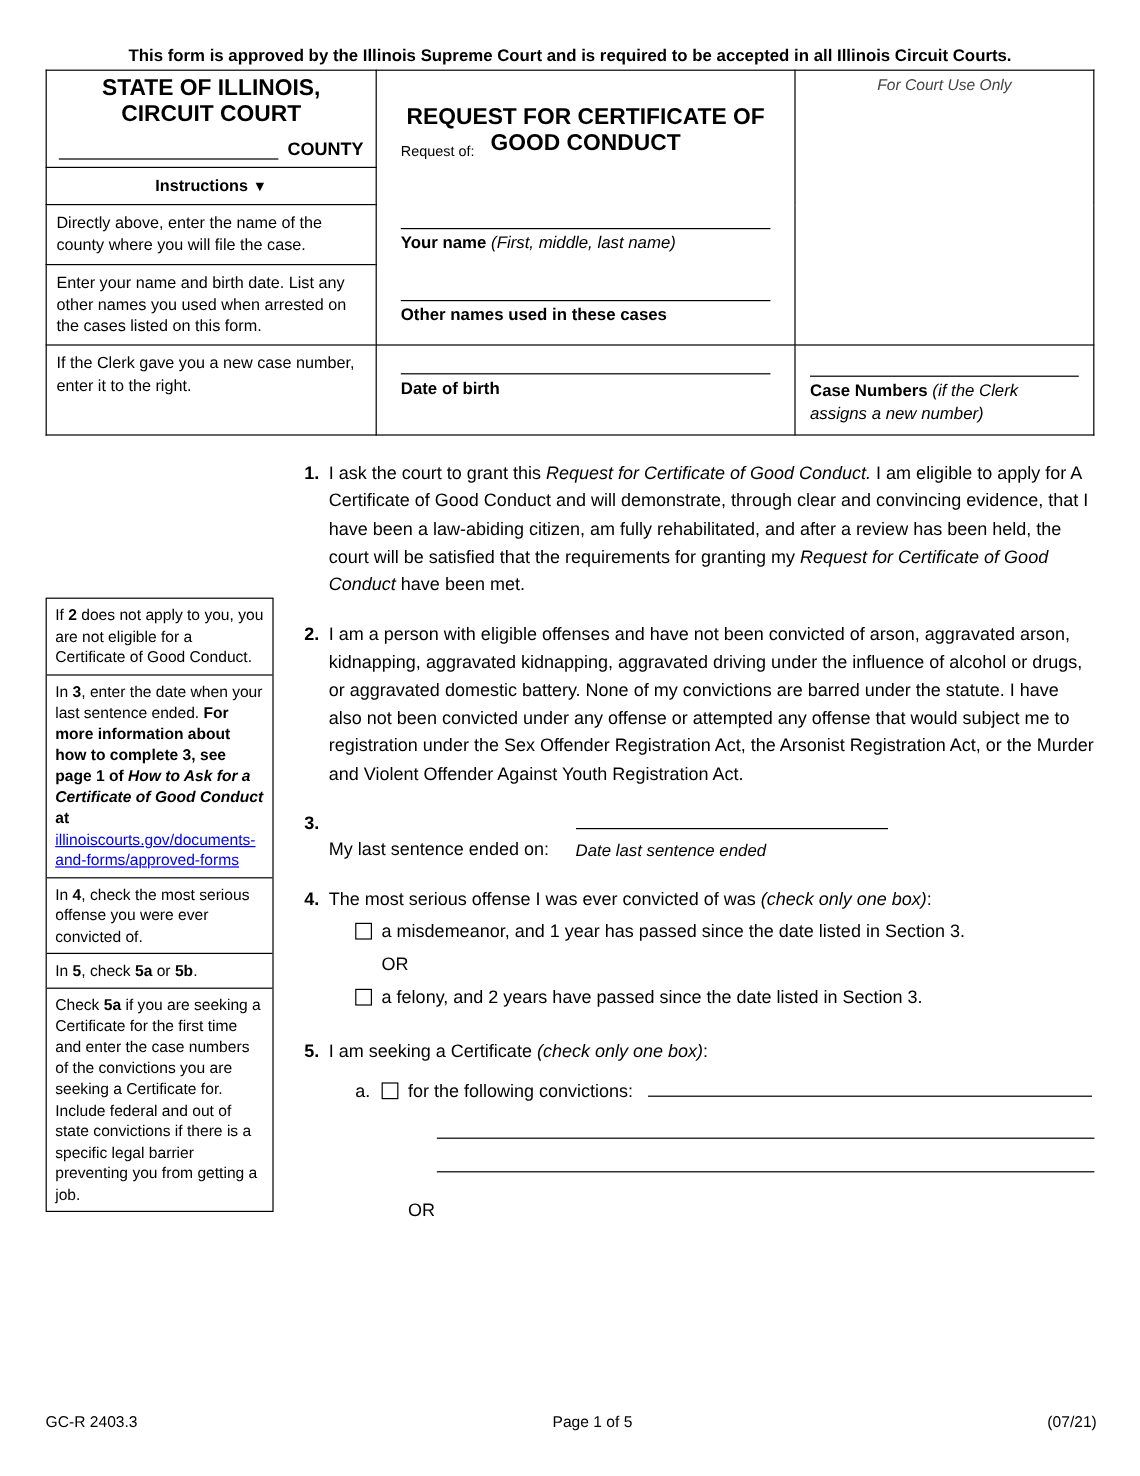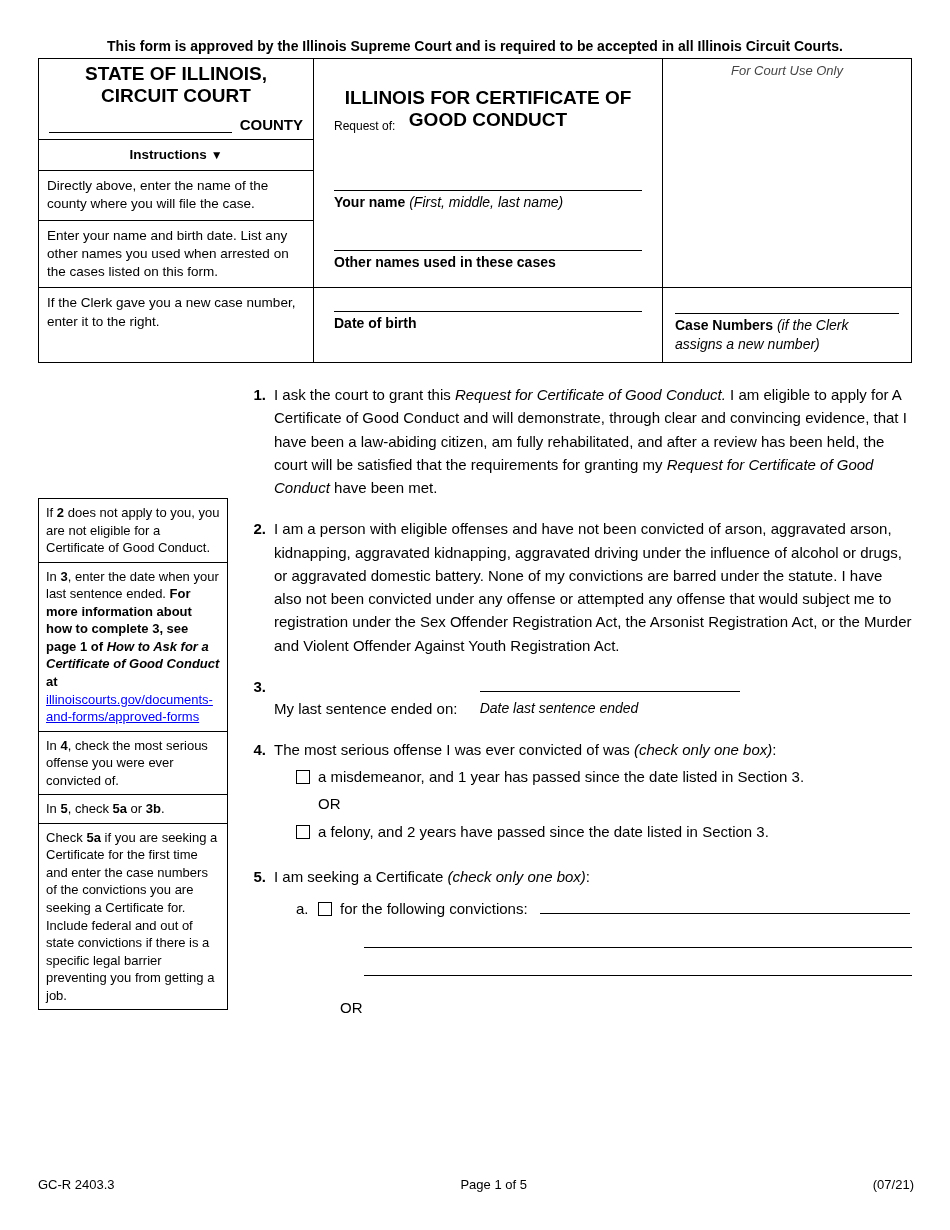--- a/index.html
+++ b/index.html
@@ -230,21 +230,21 @@
       <div class="state-block">
         <div>STATE OF ILLINOIS,</div>
         <div>CIRCUIT COURT</div>
       </div>
       <div class="county-row">
         <span class="county-line"></span>
         <span class="county-label">COUNTY</span>
       </div>
     </td>
     <td class="header-center" rowspan="4">
-      <div>ILLINOIS FOR CERTIFICATE OF</div>
+      <div>REQUEST FOR CERTIFICATE OF</div>
       <div>GOOD CONDUCT</div>
     </td>
     <td class="header-right" rowspan="4">For Court Use Only</td>
   </tr>
   <tr class="mid-row">
     <td class="instructions-hdr">
       <span>Instructions</span><span class="tri">▼</span>
     </td>
   </tr>
   <tr class="mid-row">
@@ -277,21 +277,21 @@
   </tr>
 </tbody>
   </table>
 
 <div class="body-area">
   <div class="side-col">
     <div class="side-box">
       <div id="side1">If <b>2</b> does not apply to you, you are not eligible for a Certificate of Good Conduct.</div>
       <div id="side2">In <b>3</b>, enter the date when your last sentence ended. <b>For more information about how to complete 3, see page 1 of <i>How to Ask for a Certificate of Good Conduct</i> at</b> <a href="#">illinoiscourts.gov/documents-and-forms/approved-forms</a></div>
       <div id="side3">In <b>4</b>, check the most serious offense you were ever convicted of.</div>
-      <div id="side4">In <b>5</b>, check <b>5a</b> or <b>3b</b>.</div>
+      <div id="side4">In <b>5</b>, check <b>5a</b> or <b>5b</b>.</div>
       <div id="side5">Check <b>5a</b> if you are seeking a Certificate for the first time and enter the case numbers of the convictions you are seeking a Certificate for. Include federal and out of state convictions if there is a specific legal barrier preventing you from getting a job.</div>
     </div>
   </div>
   <div class="main-col">
     <div class="num-item">
       <div class="num">1.</div>
       <div class="txt">
         <span>I ask the court to grant this </span><span class="italic">Request for Certificate of Good Conduct.</span><span> I am eligible to apply for A Certificate of Good Conduct and will demonstrate, through clear and convincing evidence, that I have been a law-abiding citizen, am fully rehabilitated, and after a review has been held, the court will be satisfied that the requirements for granting my </span><span class="italic">Request for Certificate of Good Conduct</span><span> have been met.</span>
       </div>
     </div>

